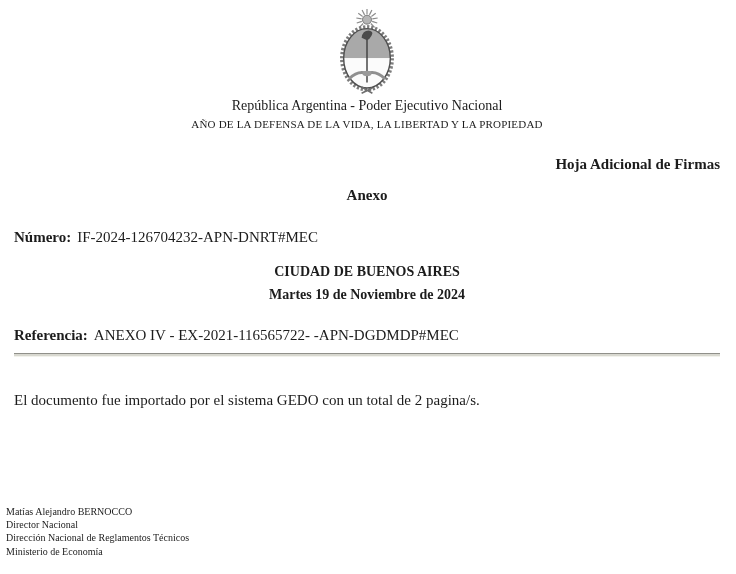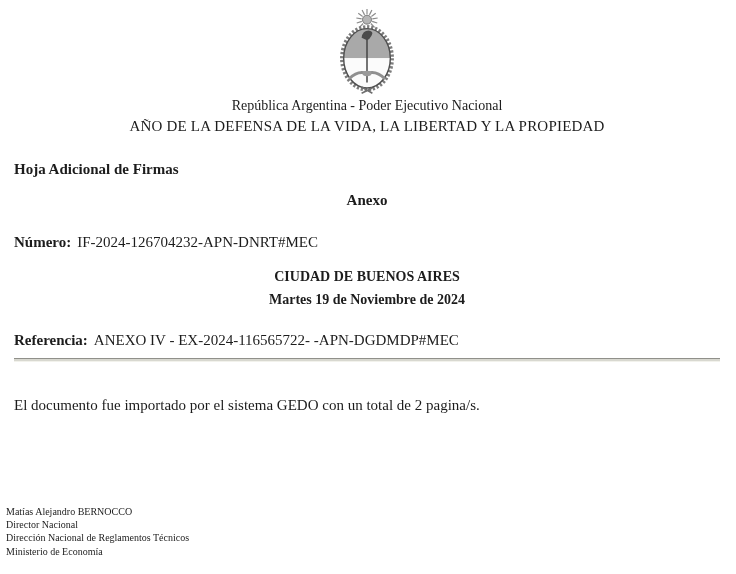--- a/index.html
+++ b/index.html
@@ -19,26 +19,26 @@
     display: block;
     margin: 0 auto 2px auto;
   }
   .hdr1 {
     text-align: center;
     font-size: 14px;
     margin-top: 2px;
   }
   .hdr2 {
     text-align: center;
-    font-size: 15px;
+    font-size: 11px;
     margin-top: 4px;
     letter-spacing: 0.2px;
   }
   .doc-title {
-    text-align: left;
+    text-align: right;
     font-weight: bold;
     font-size: 15px;
     margin-top: 26px;
   }
   .doc-subtitle {
     text-align: center;
     font-weight: bold;
     font-size: 15px;
     margin-top: 14px;
   }
@@ -123,21 +123,21 @@
   <div class="doc-title">Hoja Adicional de Firmas</div>
   <div class="doc-subtitle">Anexo</div>
 
   <p class="numero-row"><span class="b label-gap">Número:</span><span>IF-2024-126704232-APN-DNRT#MEC</span></p>
 
   <div class="place-date">
     <div>CIUDAD DE BUENOS AIRES</div>
     <div>Martes 19 de Noviembre de 2024</div>
   </div>
 
-  <p class="referencia-row"><span class="b label-gap">Referencia:</span><span>ANEXO IV - EX-2024-116565722- -APN-DGDMDP#MEC</span></p>
+  <p class="referencia-row"><span class="b label-gap">Referencia:</span><span>ANEXO IV - EX-2021-116565722- -APN-DGDMDP#MEC</span></p>
 
   <hr class="divider">
 
   <p class="body-text">El documento fue importado por el sistema GEDO con un total de 2 pagina/s.</p>
 
   <div class="signature">
     <div>Matías Alejandro BERNOCCO</div>
     <div>Director Nacional</div>
     <div>Dirección Nacional de Reglamentos Técnicos</div>
     <div>Ministerio de Economía</div>

